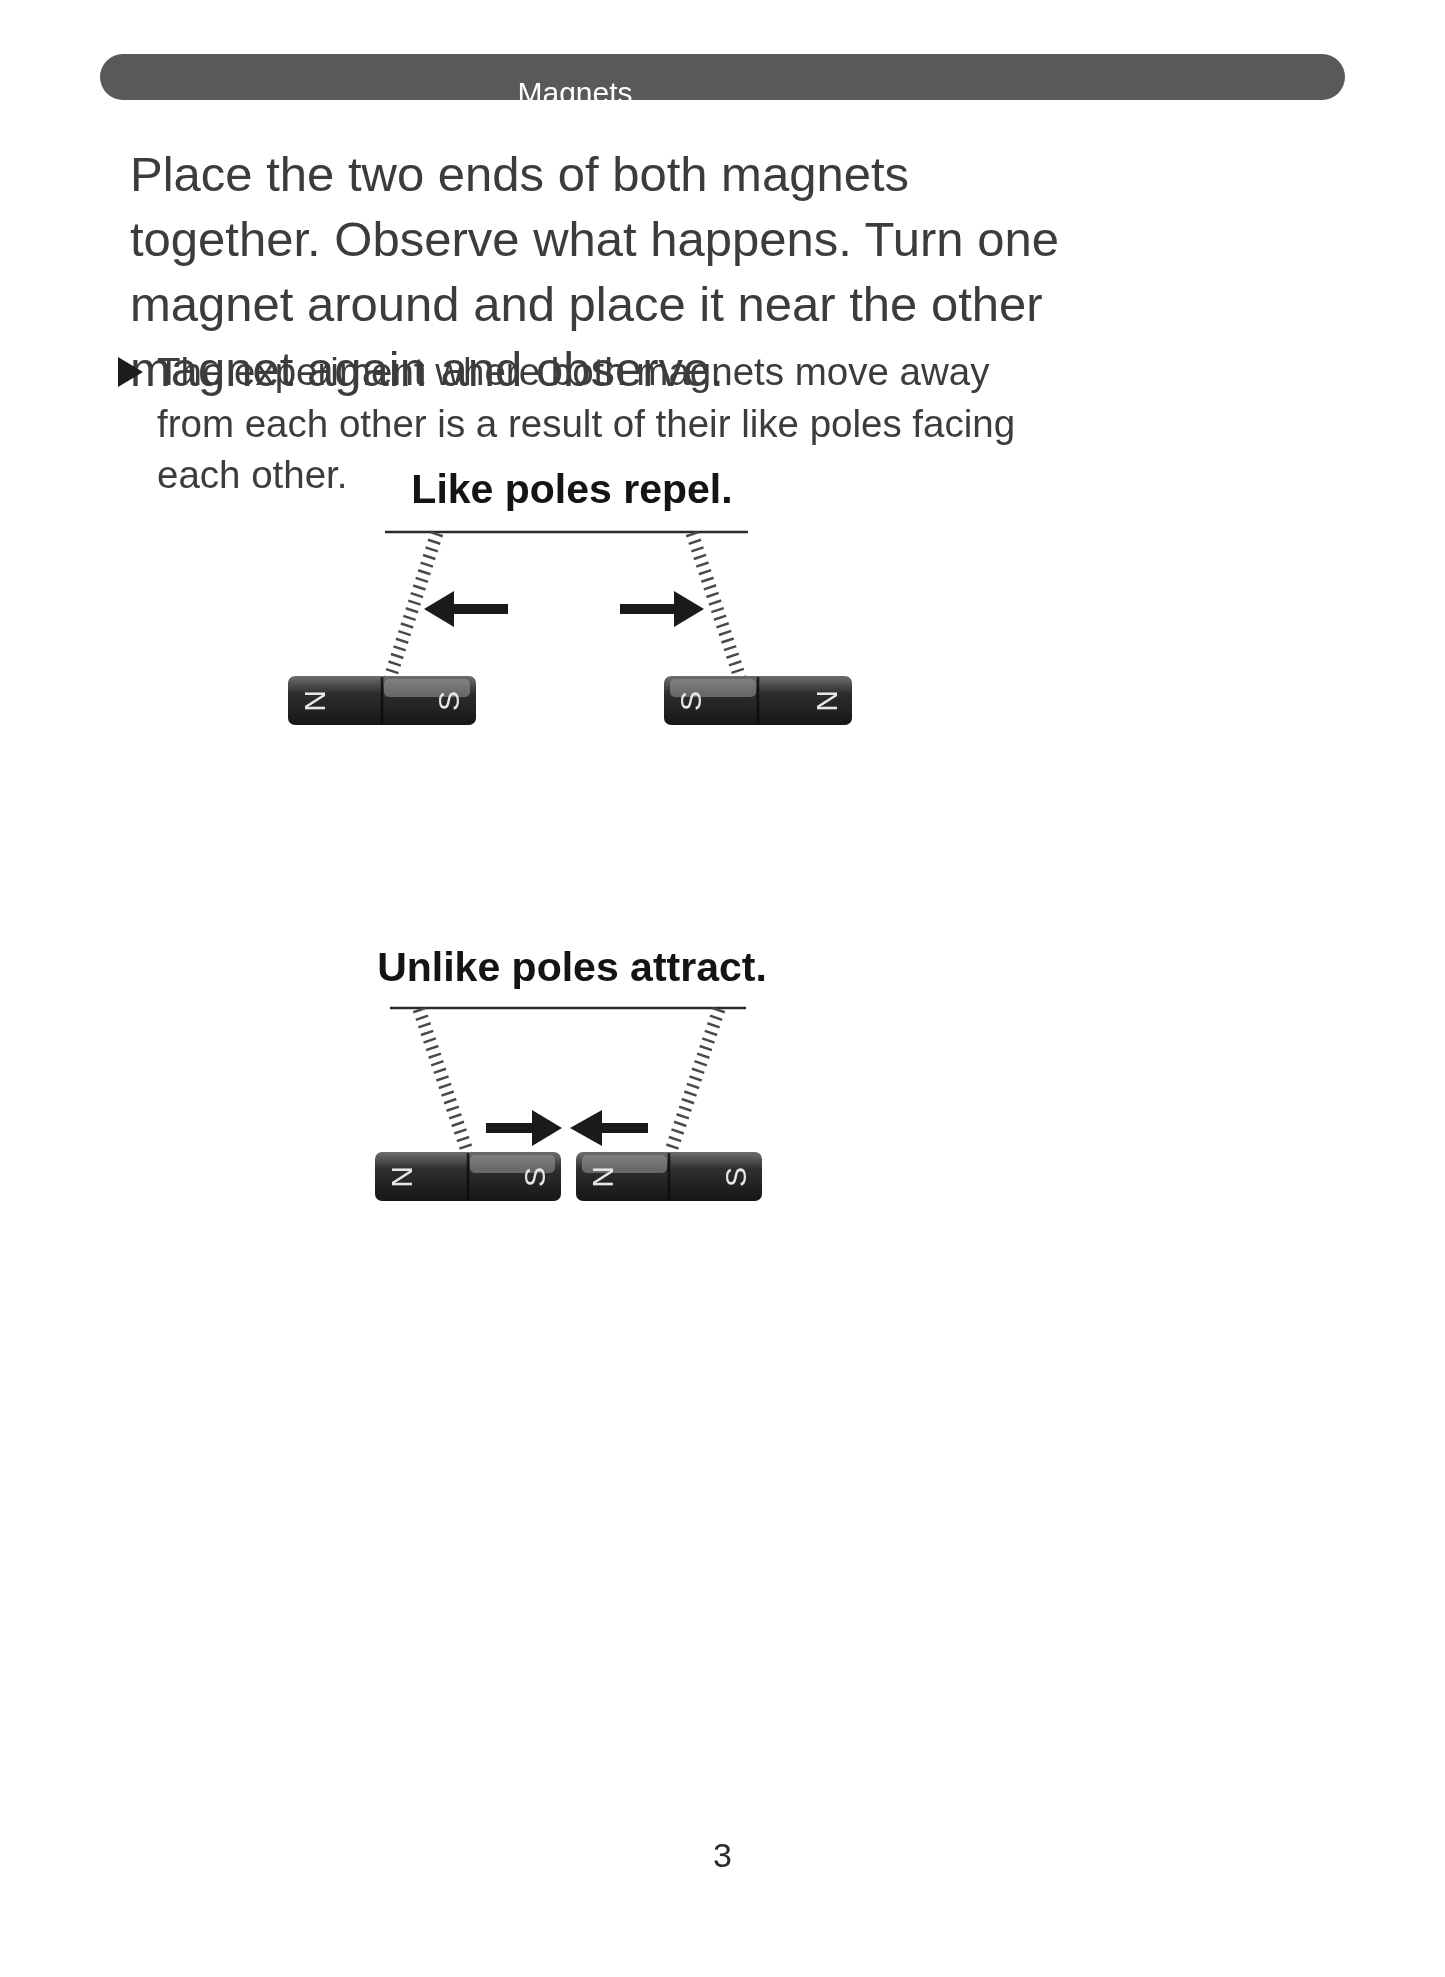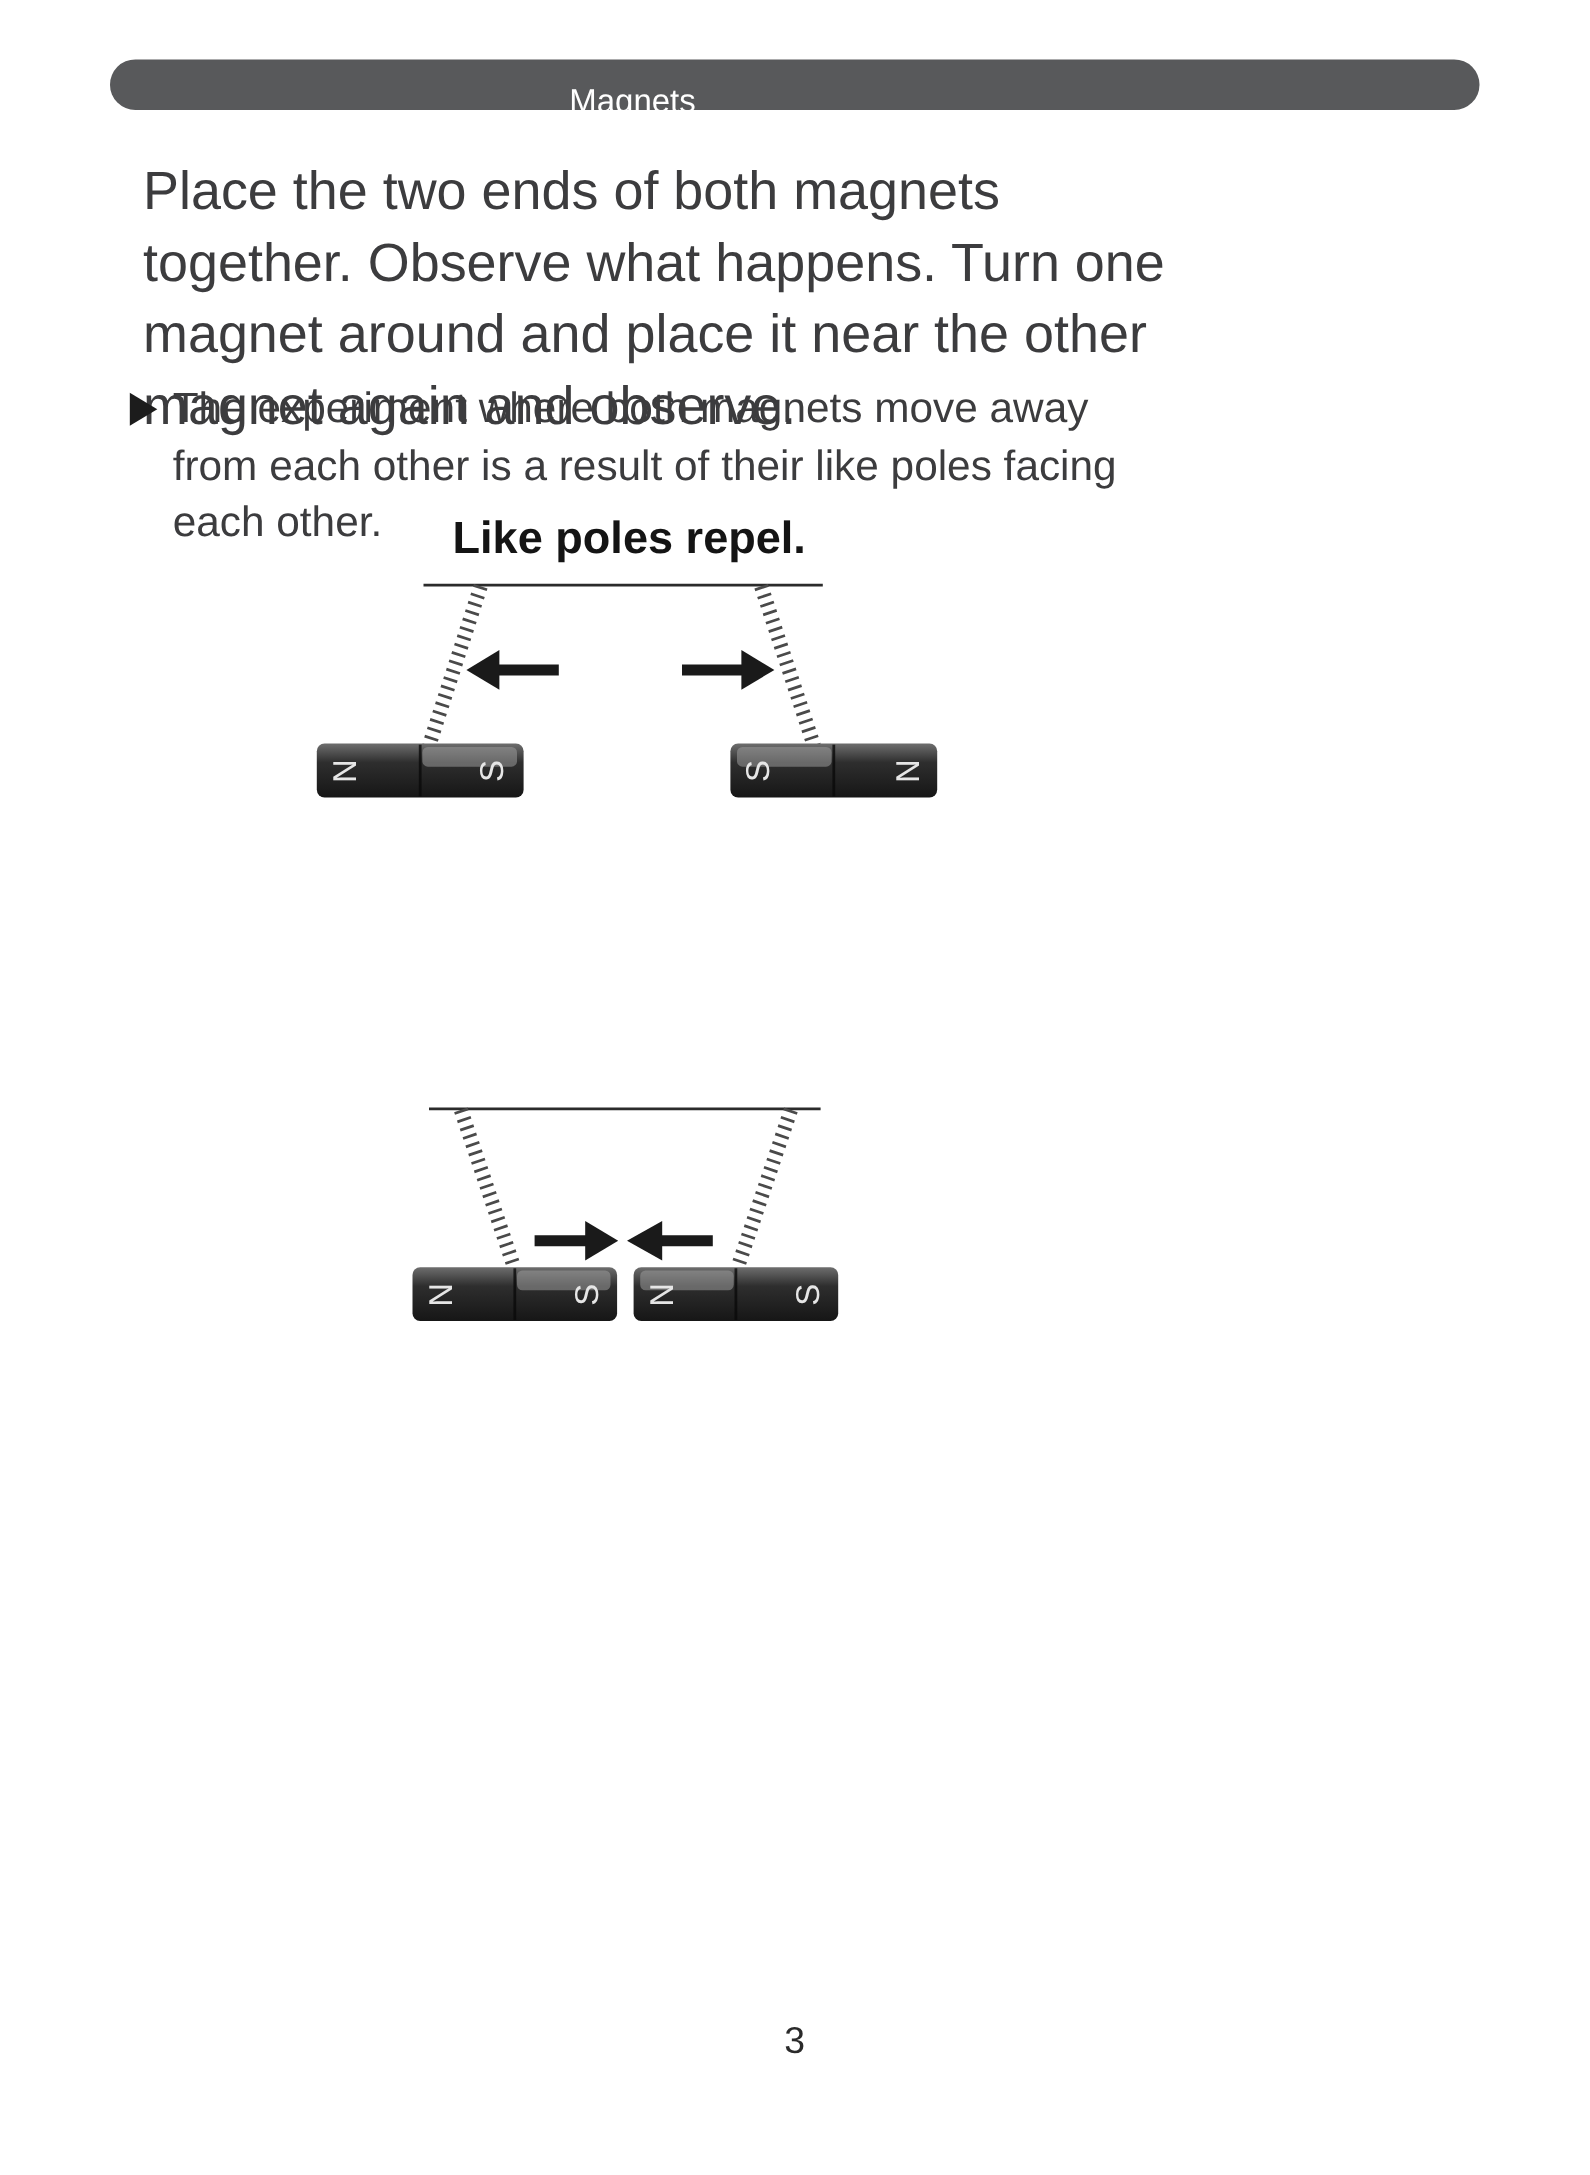--- a/index.html
+++ b/index.html
@@ -132,20 +132,21 @@
     <g>
       <rect x="474" y="152" width="188" height="49" rx="7" fill="url(#mg1)"></rect>
       <rect x="480" y="155" width="86" height="18" rx="5" fill="#9a9a9a" opacity="0.55"></rect>
       <line x1="568" y1="153" x2="568" y2="200" stroke="#0a0a0a" stroke-width="2.5" opacity="0.8"></line>
       <text class="pole" x="500" y="177" text-anchor="middle" dominant-baseline="central" transform="rotate(-90 500 177)">S</text>
       <text class="pole" x="636" y="177" text-anchor="middle" dominant-baseline="central" transform="rotate(-90 636 177)">N</text>
     </g>
   </svg>
 
 
+  <div class="caption caption-2">Unlike poles attract.</div>
 
   <svg class="diagram diagram-2" width="760" height="262" viewBox="0 0 760 262">
     <defs>
       <linearGradient id="mg2" x1="0" y1="0" x2="0" y2="1">
         <stop offset="0" stop-color="#6e6e6e"></stop>
         <stop offset="0.35" stop-color="#2e2e2e"></stop>
         <stop offset="1" stop-color="#161616"></stop>
       </linearGradient>
     </defs>
     <line x1="200" y1="8" x2="556" y2="8" stroke="#2b2b2b" stroke-width="2.5"></line>

